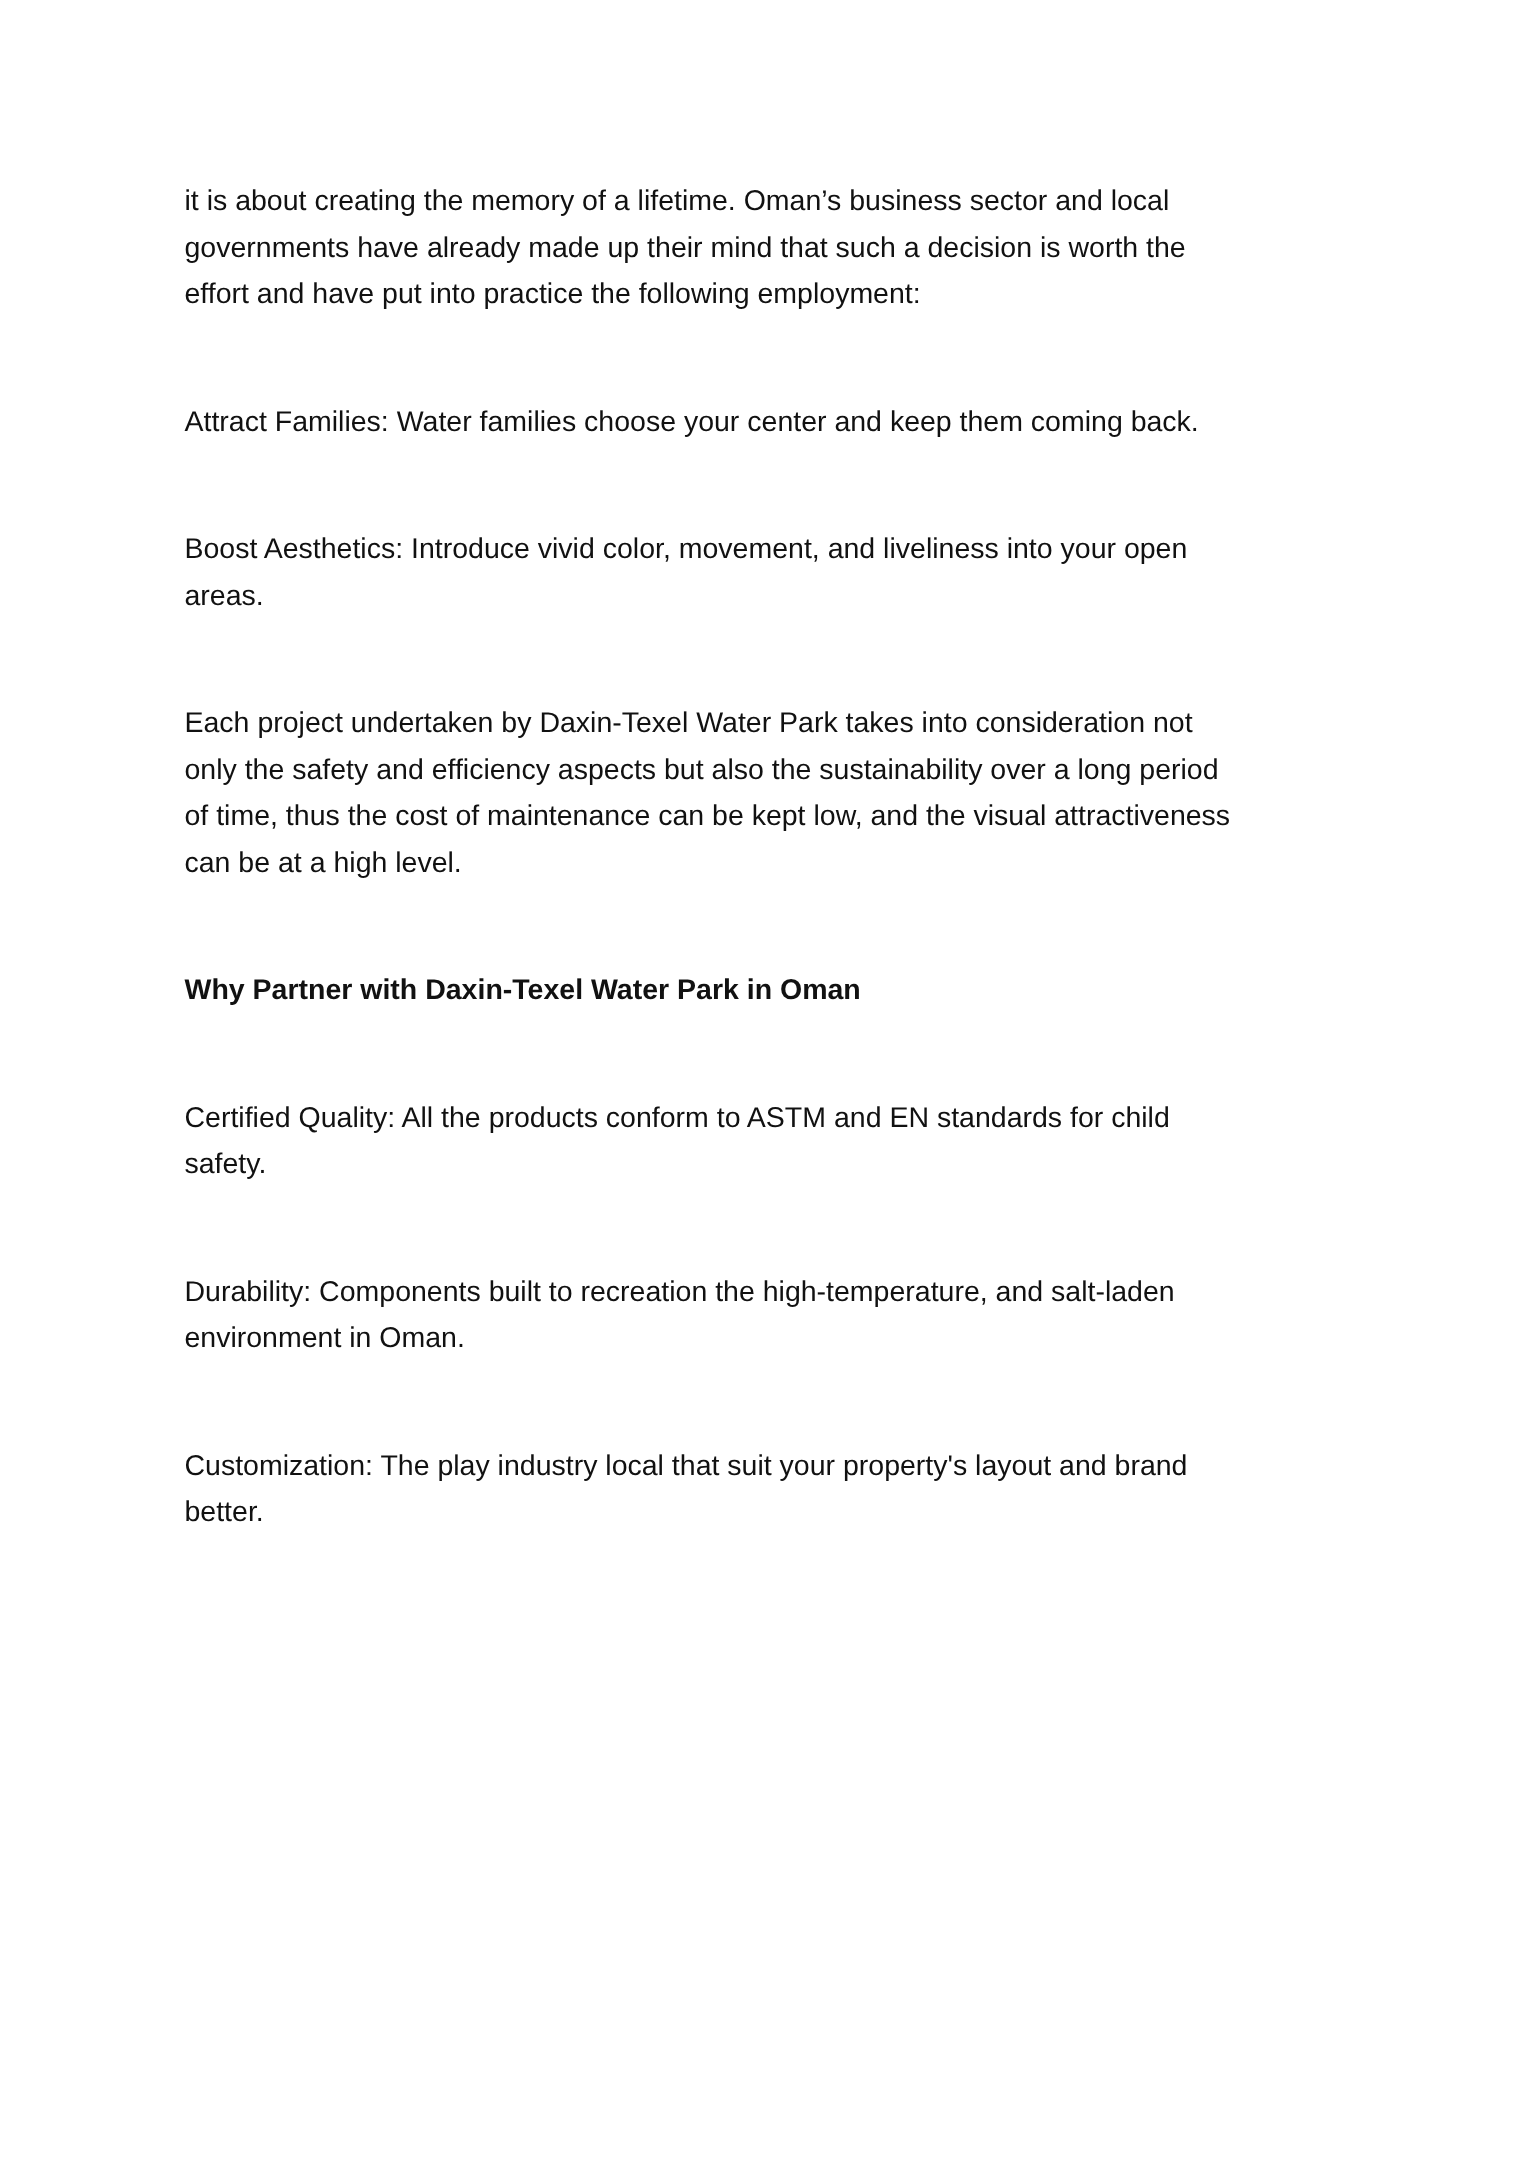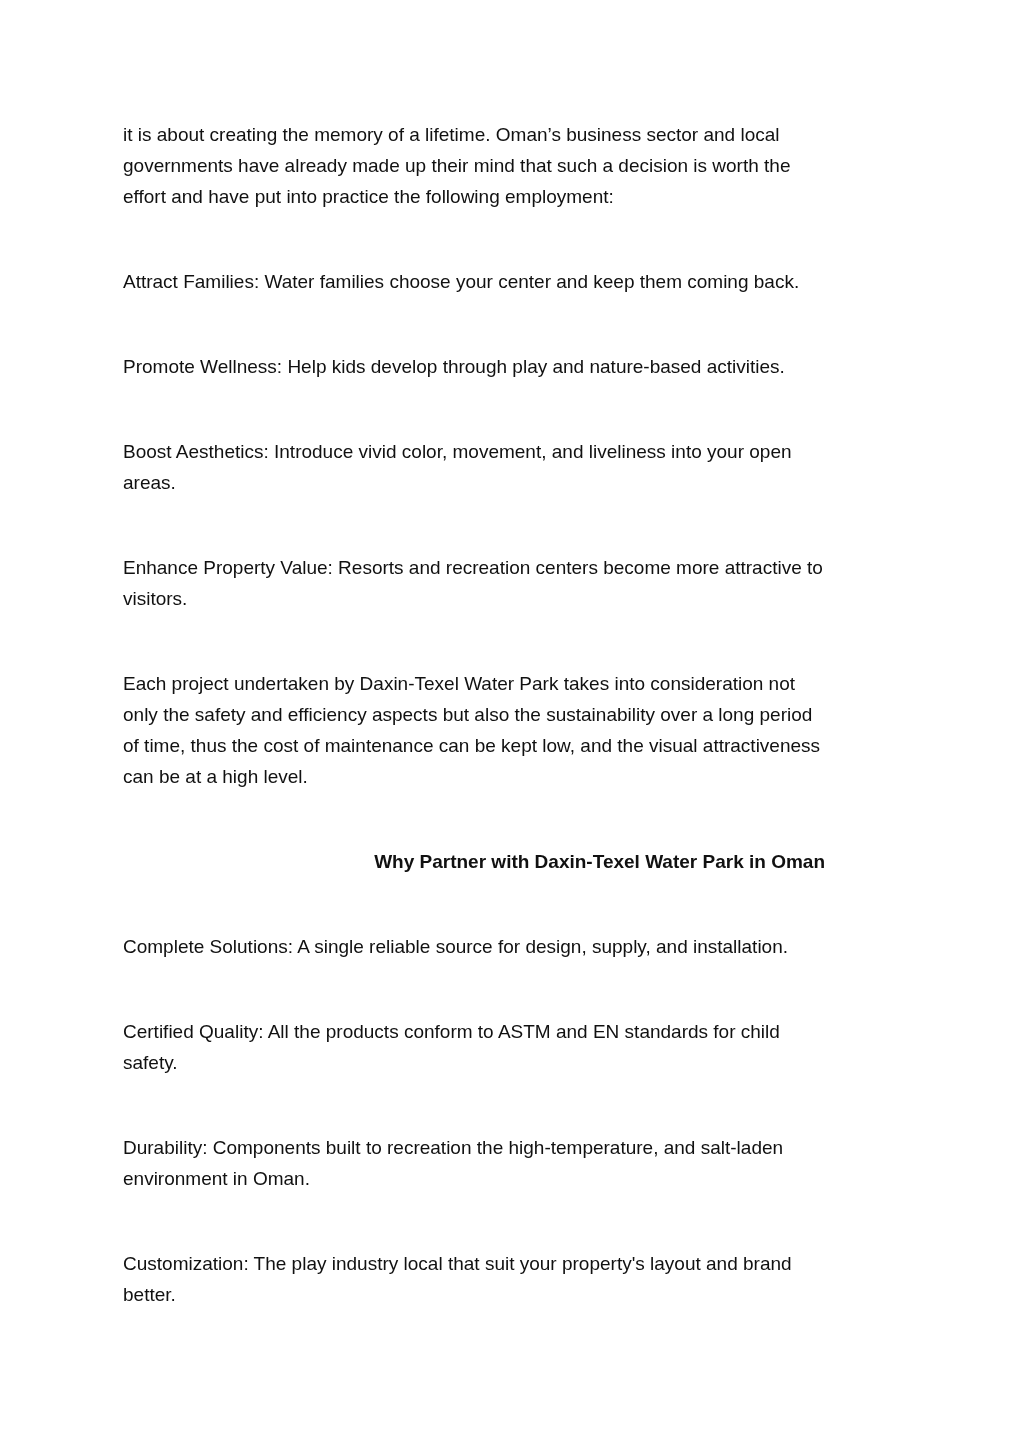--- a/index.html
+++ b/index.html
@@ -20,41 +20,37 @@
     font-family: "Liberation Sans", sans-serif;
     font-size: 19px;
     line-height: 31px;
     color: #111111;
     margin: 0 0 54px 0;
     max-width: 749px;
     letter-spacing: 0;
   }
   .heading {
     font-weight: 700;
-    text-align: right;
   }
 </style>
 </head>
 <body>
 
 <div class="page">
   <p class="para">it is about creating the memory of a lifetime. Oman’s business sector and local governments have already made up their mind that such a decision is worth the effort and have put into practice the following employment:</p>
 
   <p class="para">Attract Families: Water families choose your center and keep them coming back.</p>
 
-  <p class="para">Promote Wellness: Help kids develop through play and nature-based activities.</p>
 
   <p class="para">Boost Aesthetics: Introduce vivid color, movement, and liveliness into your open areas.</p>
 
-  <p class="para">Enhance Property Value: Resorts and recreation centers become more attractive to visitors.</p>
 
   <p class="para">Each project undertaken by Daxin-Texel Water Park takes into consideration not only the safety and efficiency aspects but also the sustainability over a long period of time, thus the cost of maintenance can be kept low, and the visual attractiveness can be at a high level.</p>
 
   <h2 class="heading">Why Partner with Daxin-Texel Water Park in Oman</h2>
 
-  <p class="para">Complete Solutions: A single reliable source for design, supply, and installation.</p>
 
   <p class="para">Certified Quality: All the products conform to ASTM and EN standards for child safety.</p>
 
   <p class="para">Durability: Components built to recreation the high-temperature, and salt-laden environment in Oman.</p>
 
   <p class="para">Customization: The play industry local that suit your property's layout and brand better.</p>
 </div>
 
 </body></html>

